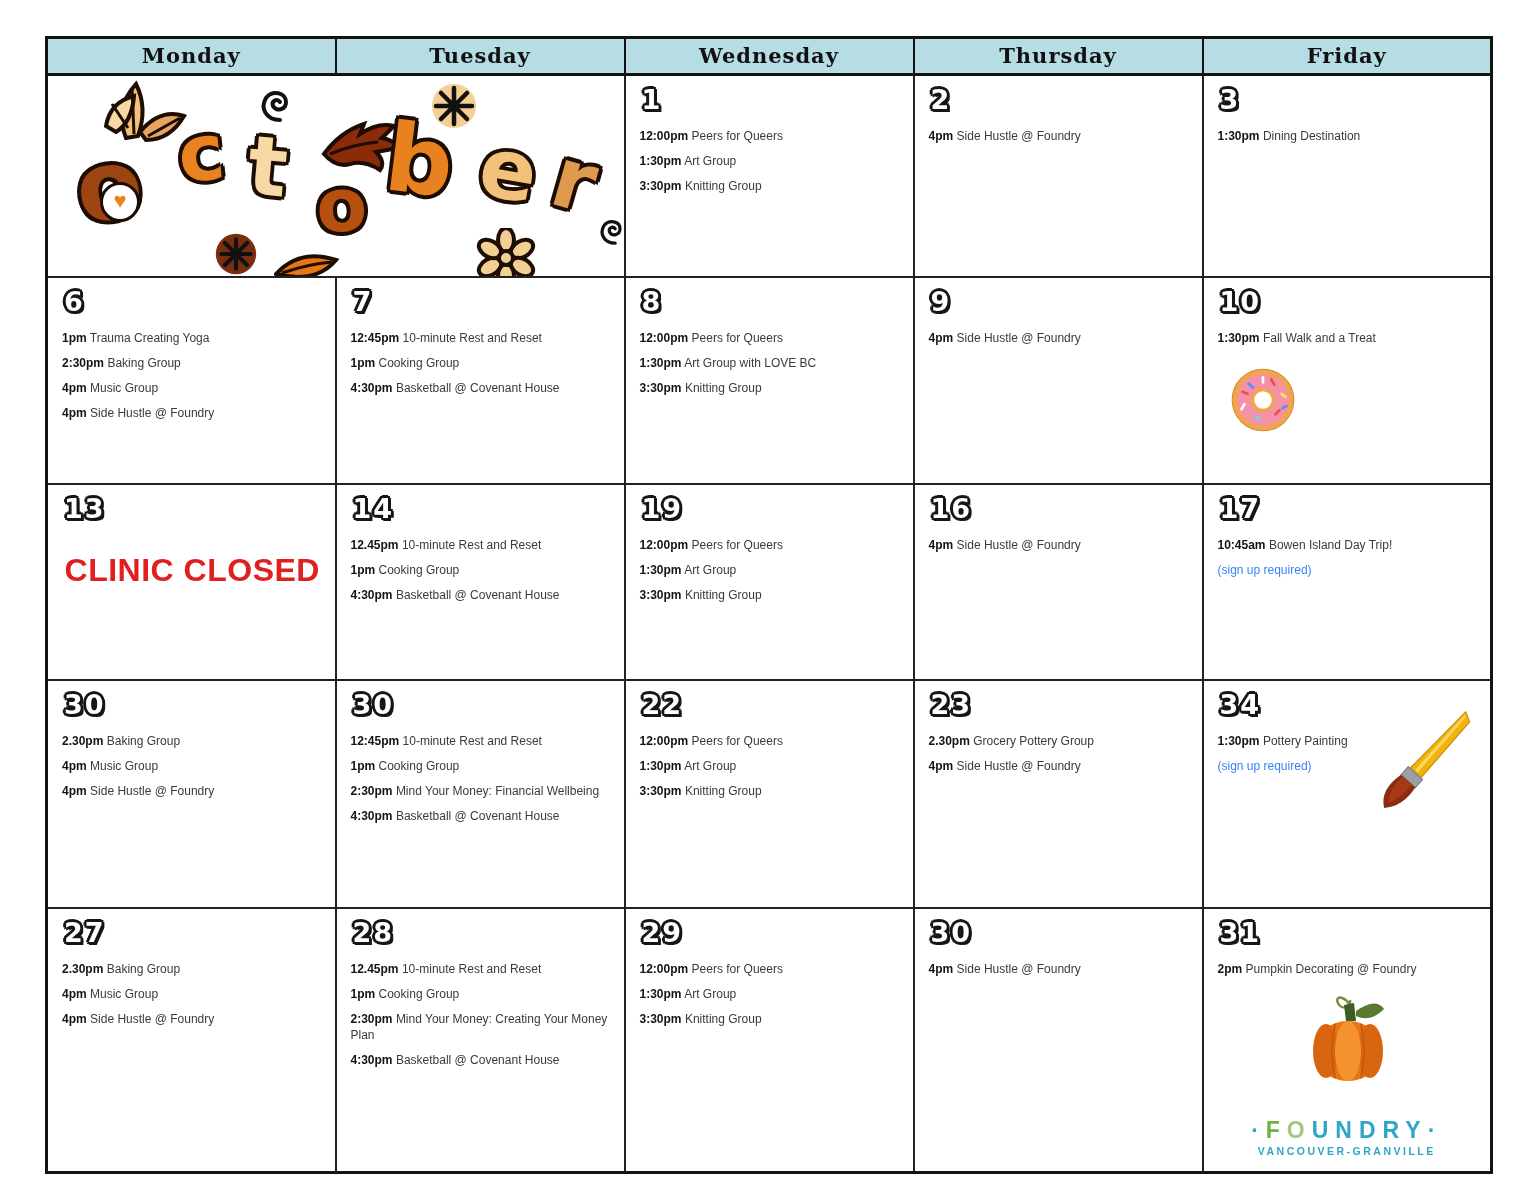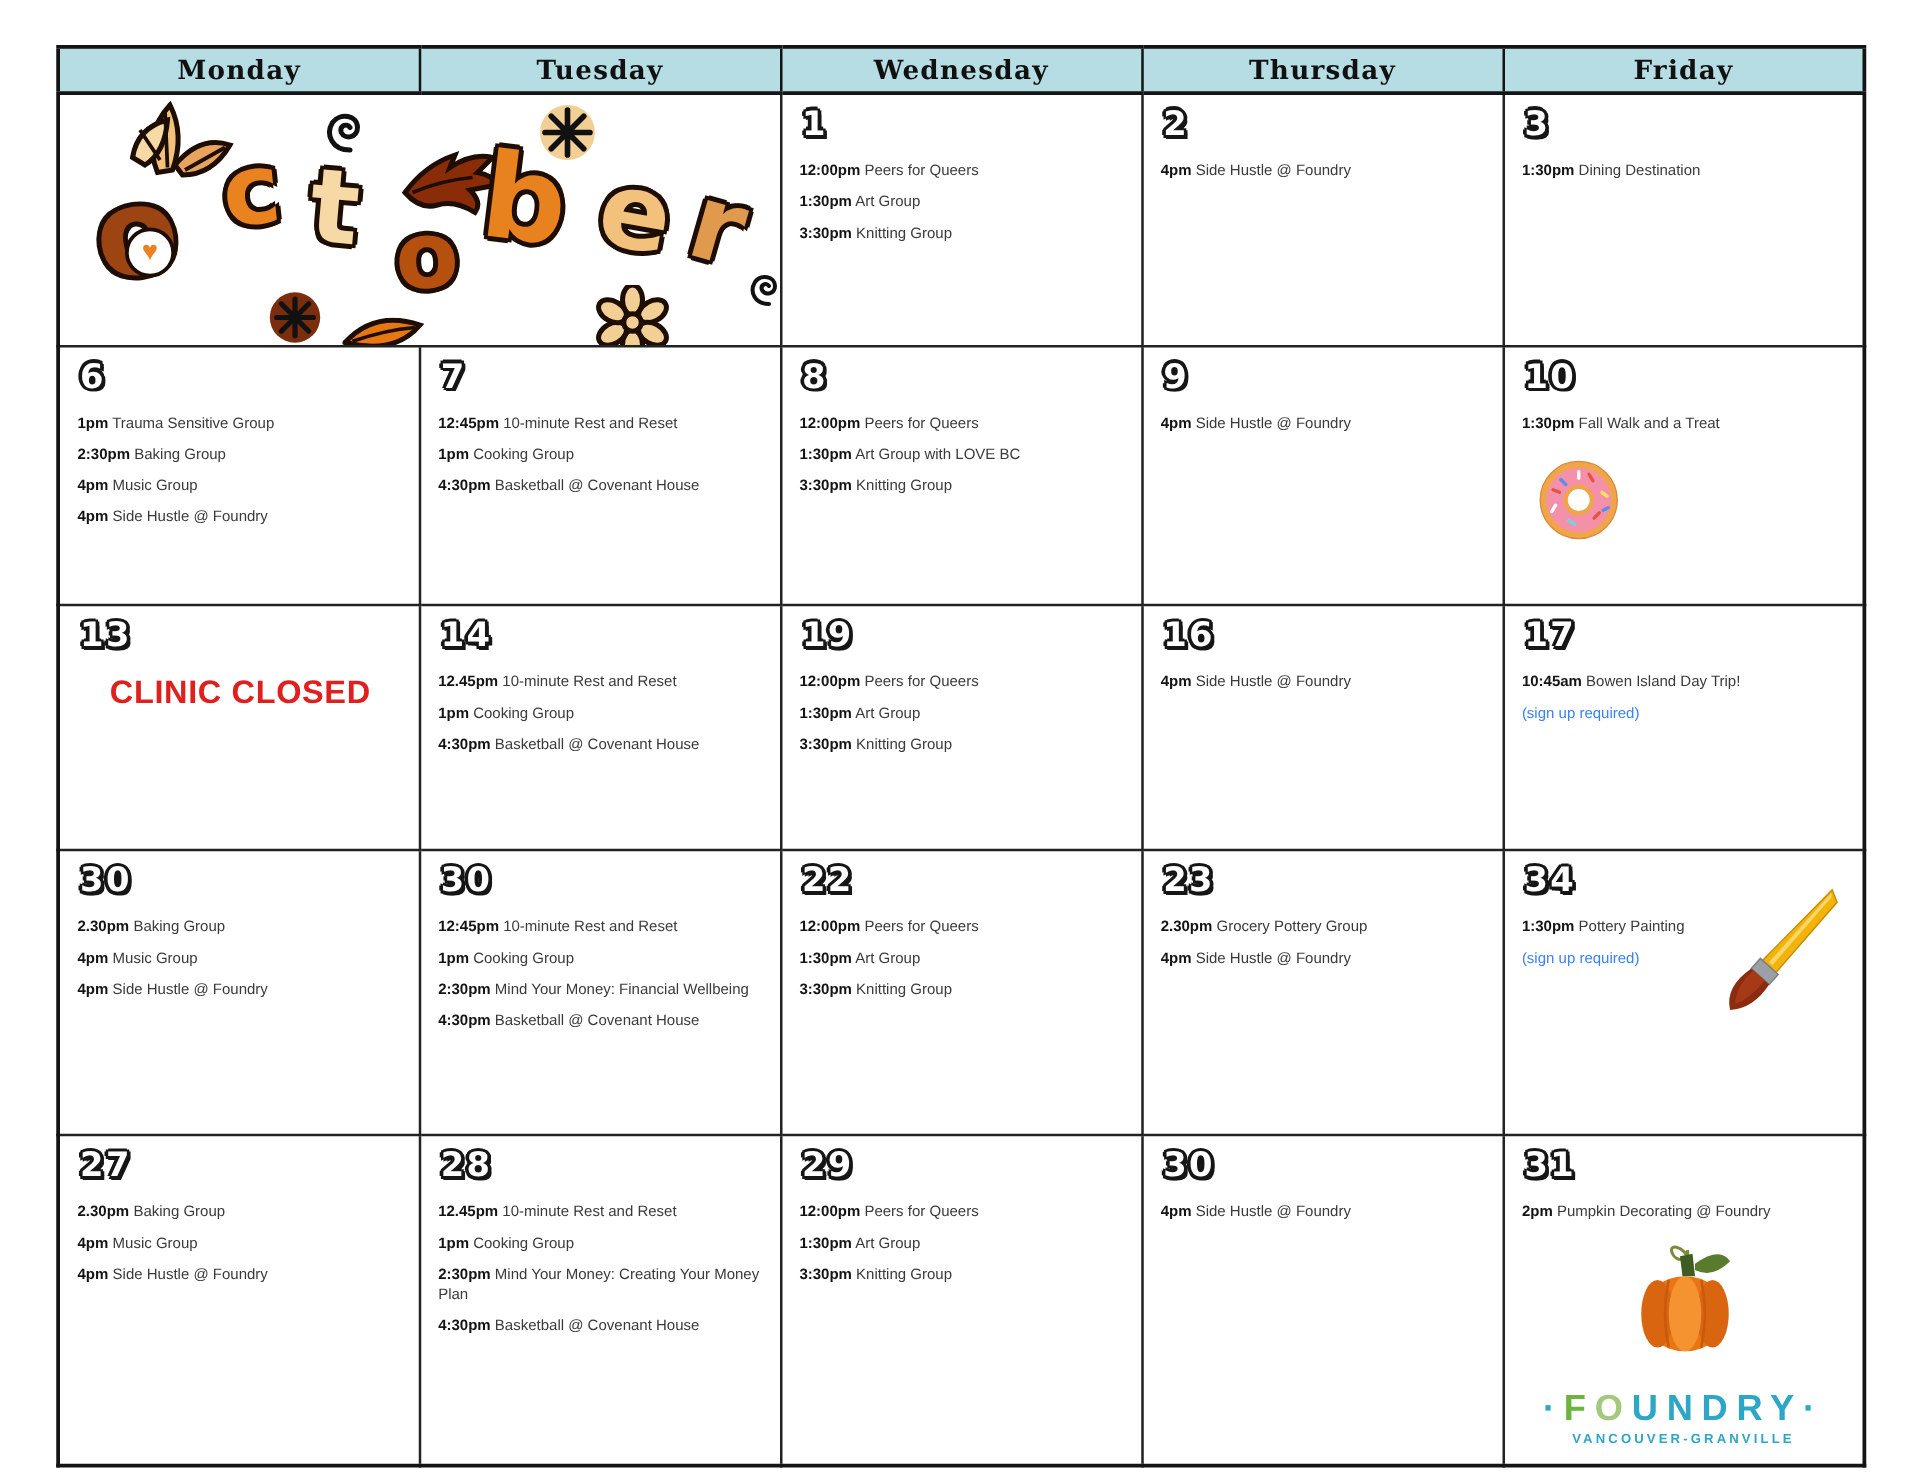--- a/index.html
+++ b/index.html
@@ -30,31 +30,31 @@
     font-size:27px;font-weight:800;color:#fff;letter-spacing:2px;
     margin:2px 0 16px 2px;line-height:1;
     text-shadow:
       -2px -2px 0 #161616, 2px -2px 0 #161616, -2px 2px 0 #161616, 2px 2px 0 #161616,
       -3px 0 0 #161616, 3px 0 0 #161616, 0 -3px 0 #161616, 0 3px 0 #161616,
       3px 3px 0 #161616;
   }
   .events p{margin:0 0 9px 0;font-size:12px;line-height:1.33;}
   .ev-time{font-weight:bold;color:#141414;}
   .notice{
-    color:#e01f1f;font-weight:bold;font-size:26px;text-align:center;
-    margin-top:16px;letter-spacing:0.5px;white-space:nowrap;
+    color:#e01f1f;font-weight:bold;font-size:32px;text-align:center;
+    margin-top:30px;letter-spacing:0.5px;white-space:nowrap;
   }
   .note{color:#3b82f6;font-size:17px;line-height:1.3;margin:-3px 0 8px 0;}
   
   .donut-box{margin:16px 0 0 8px;}
   .pumpkin-box{text-align:center;margin-top:2px;}
   .brush-box{position:absolute;top:26px;right:2px;}
   
   .foundry{position:absolute;left:0;right:0;bottom:14px;text-align:center;}
-  .f-main{font-size:29px;font-weight:bold;letter-spacing:7px;line-height:1;white-space:nowrap;}
+  .f-main{font-size:23px;font-weight:bold;letter-spacing:7px;line-height:1;white-space:nowrap;}
   .f-dot{color:#2ea6c6;}
   .f-green{color:#6db33f;}
   .f-lgreen{color:#a4c97c;}
   .f-teal{color:#2ea6c6;}
   .f-sub{font-size:10.5px;font-weight:bold;color:#2ea6c6;letter-spacing:2.5px;margin-top:3px;}
   
   .art-cell{padding:0;}
   .wordart{position:relative;width:100%;height:200px;}
   .wa-letter{
     position:absolute;font-family:"DejaVu Sans", sans-serif;font-weight:bold;line-height:1;
@@ -168,21 +168,21 @@
             <div class="daynum">3</div>
             <div class="events">
               <p><span class="ev-time">1:30pm</span> <span class="ev-title">Dining Destination</span></p>
             </div>
           </td>
         </tr>
         <tr class="w2">
           <td>
             <div class="daynum">6</div>
             <div class="events">
-              <p><span class="ev-time">1pm</span> <span class="ev-title">Trauma Sensitive Group</span></p>
+              <p><span class="ev-time">1pm</span> <span class="ev-title">Trauma Creating Yoga</span></p>
               <p><span class="ev-time">2:30pm</span> <span class="ev-title">Baking Group</span></p>
               <p><span class="ev-time">4pm</span> <span class="ev-title">Music Group</span></p>
               <p><span class="ev-time">4pm</span> <span class="ev-title">Side Hustle @ Foundry</span></p>
             </div>
           </td>
           <td>
             <div class="daynum">7</div>
             <div class="events">
               <p><span class="ev-time">12:45pm</span> <span class="ev-title">10-minute Rest and Reset</span></p>
               <p><span class="ev-time">1pm</span> <span class="ev-title">Cooking Group</span></p>

